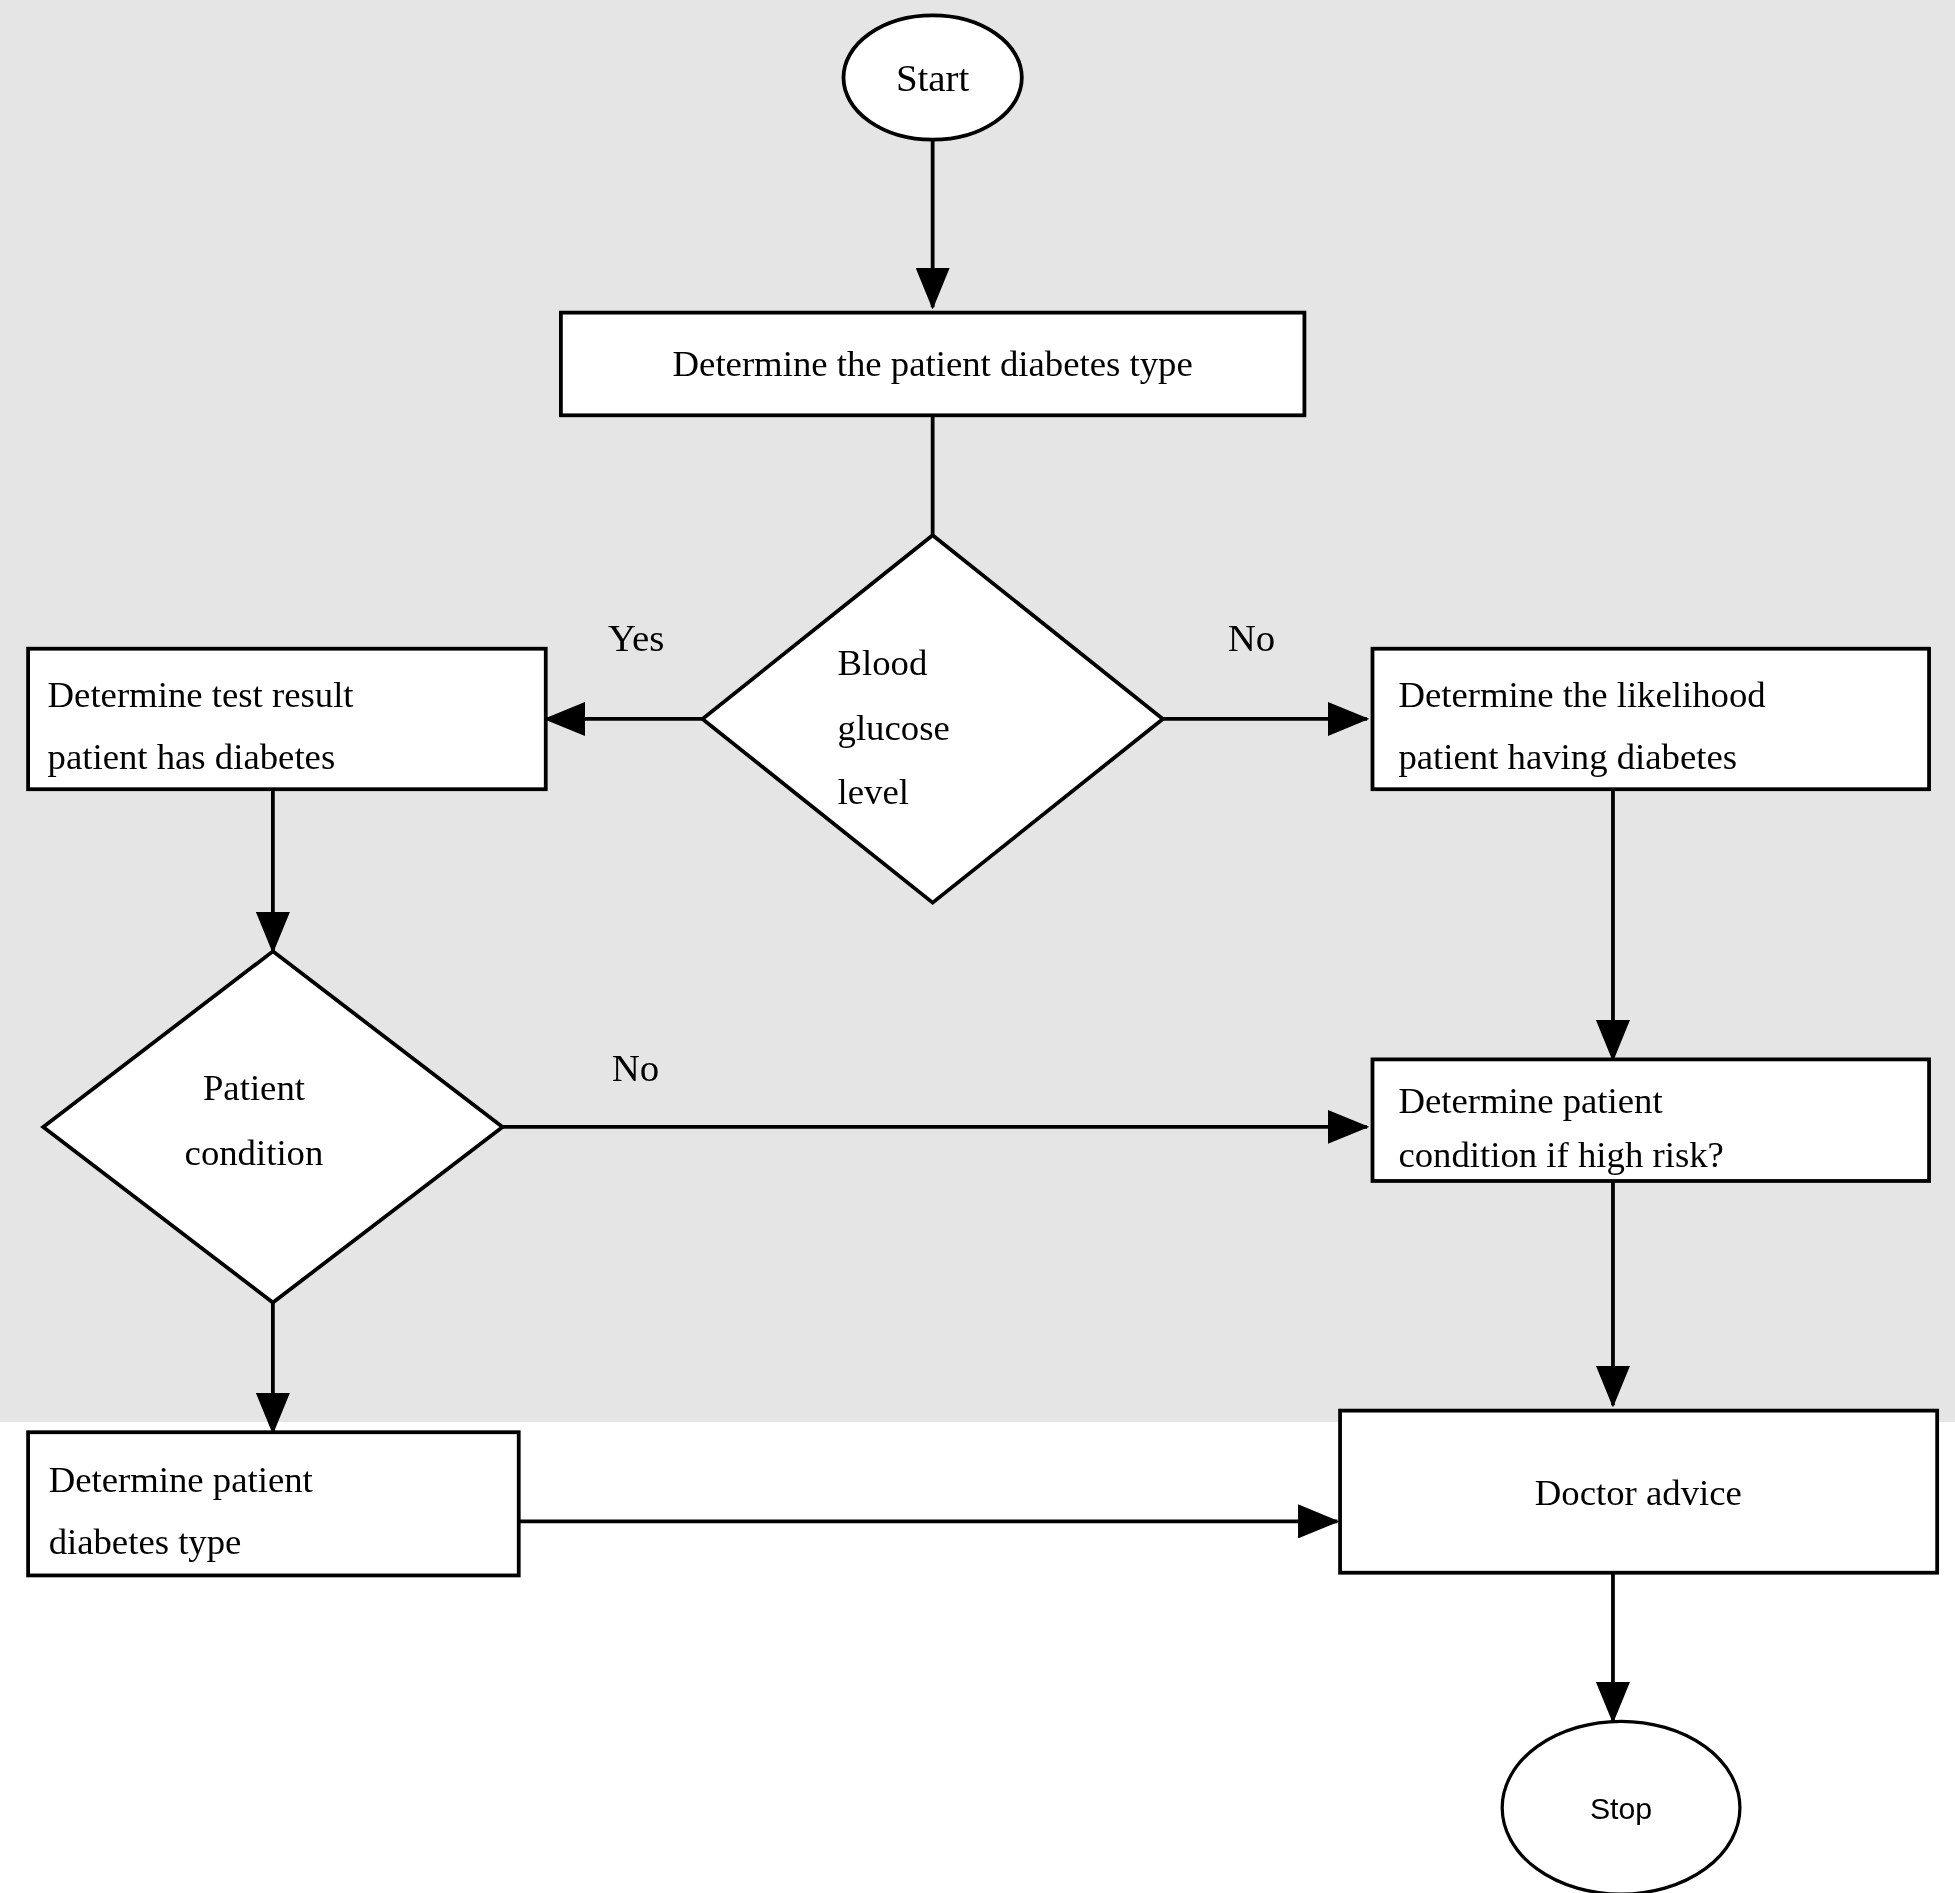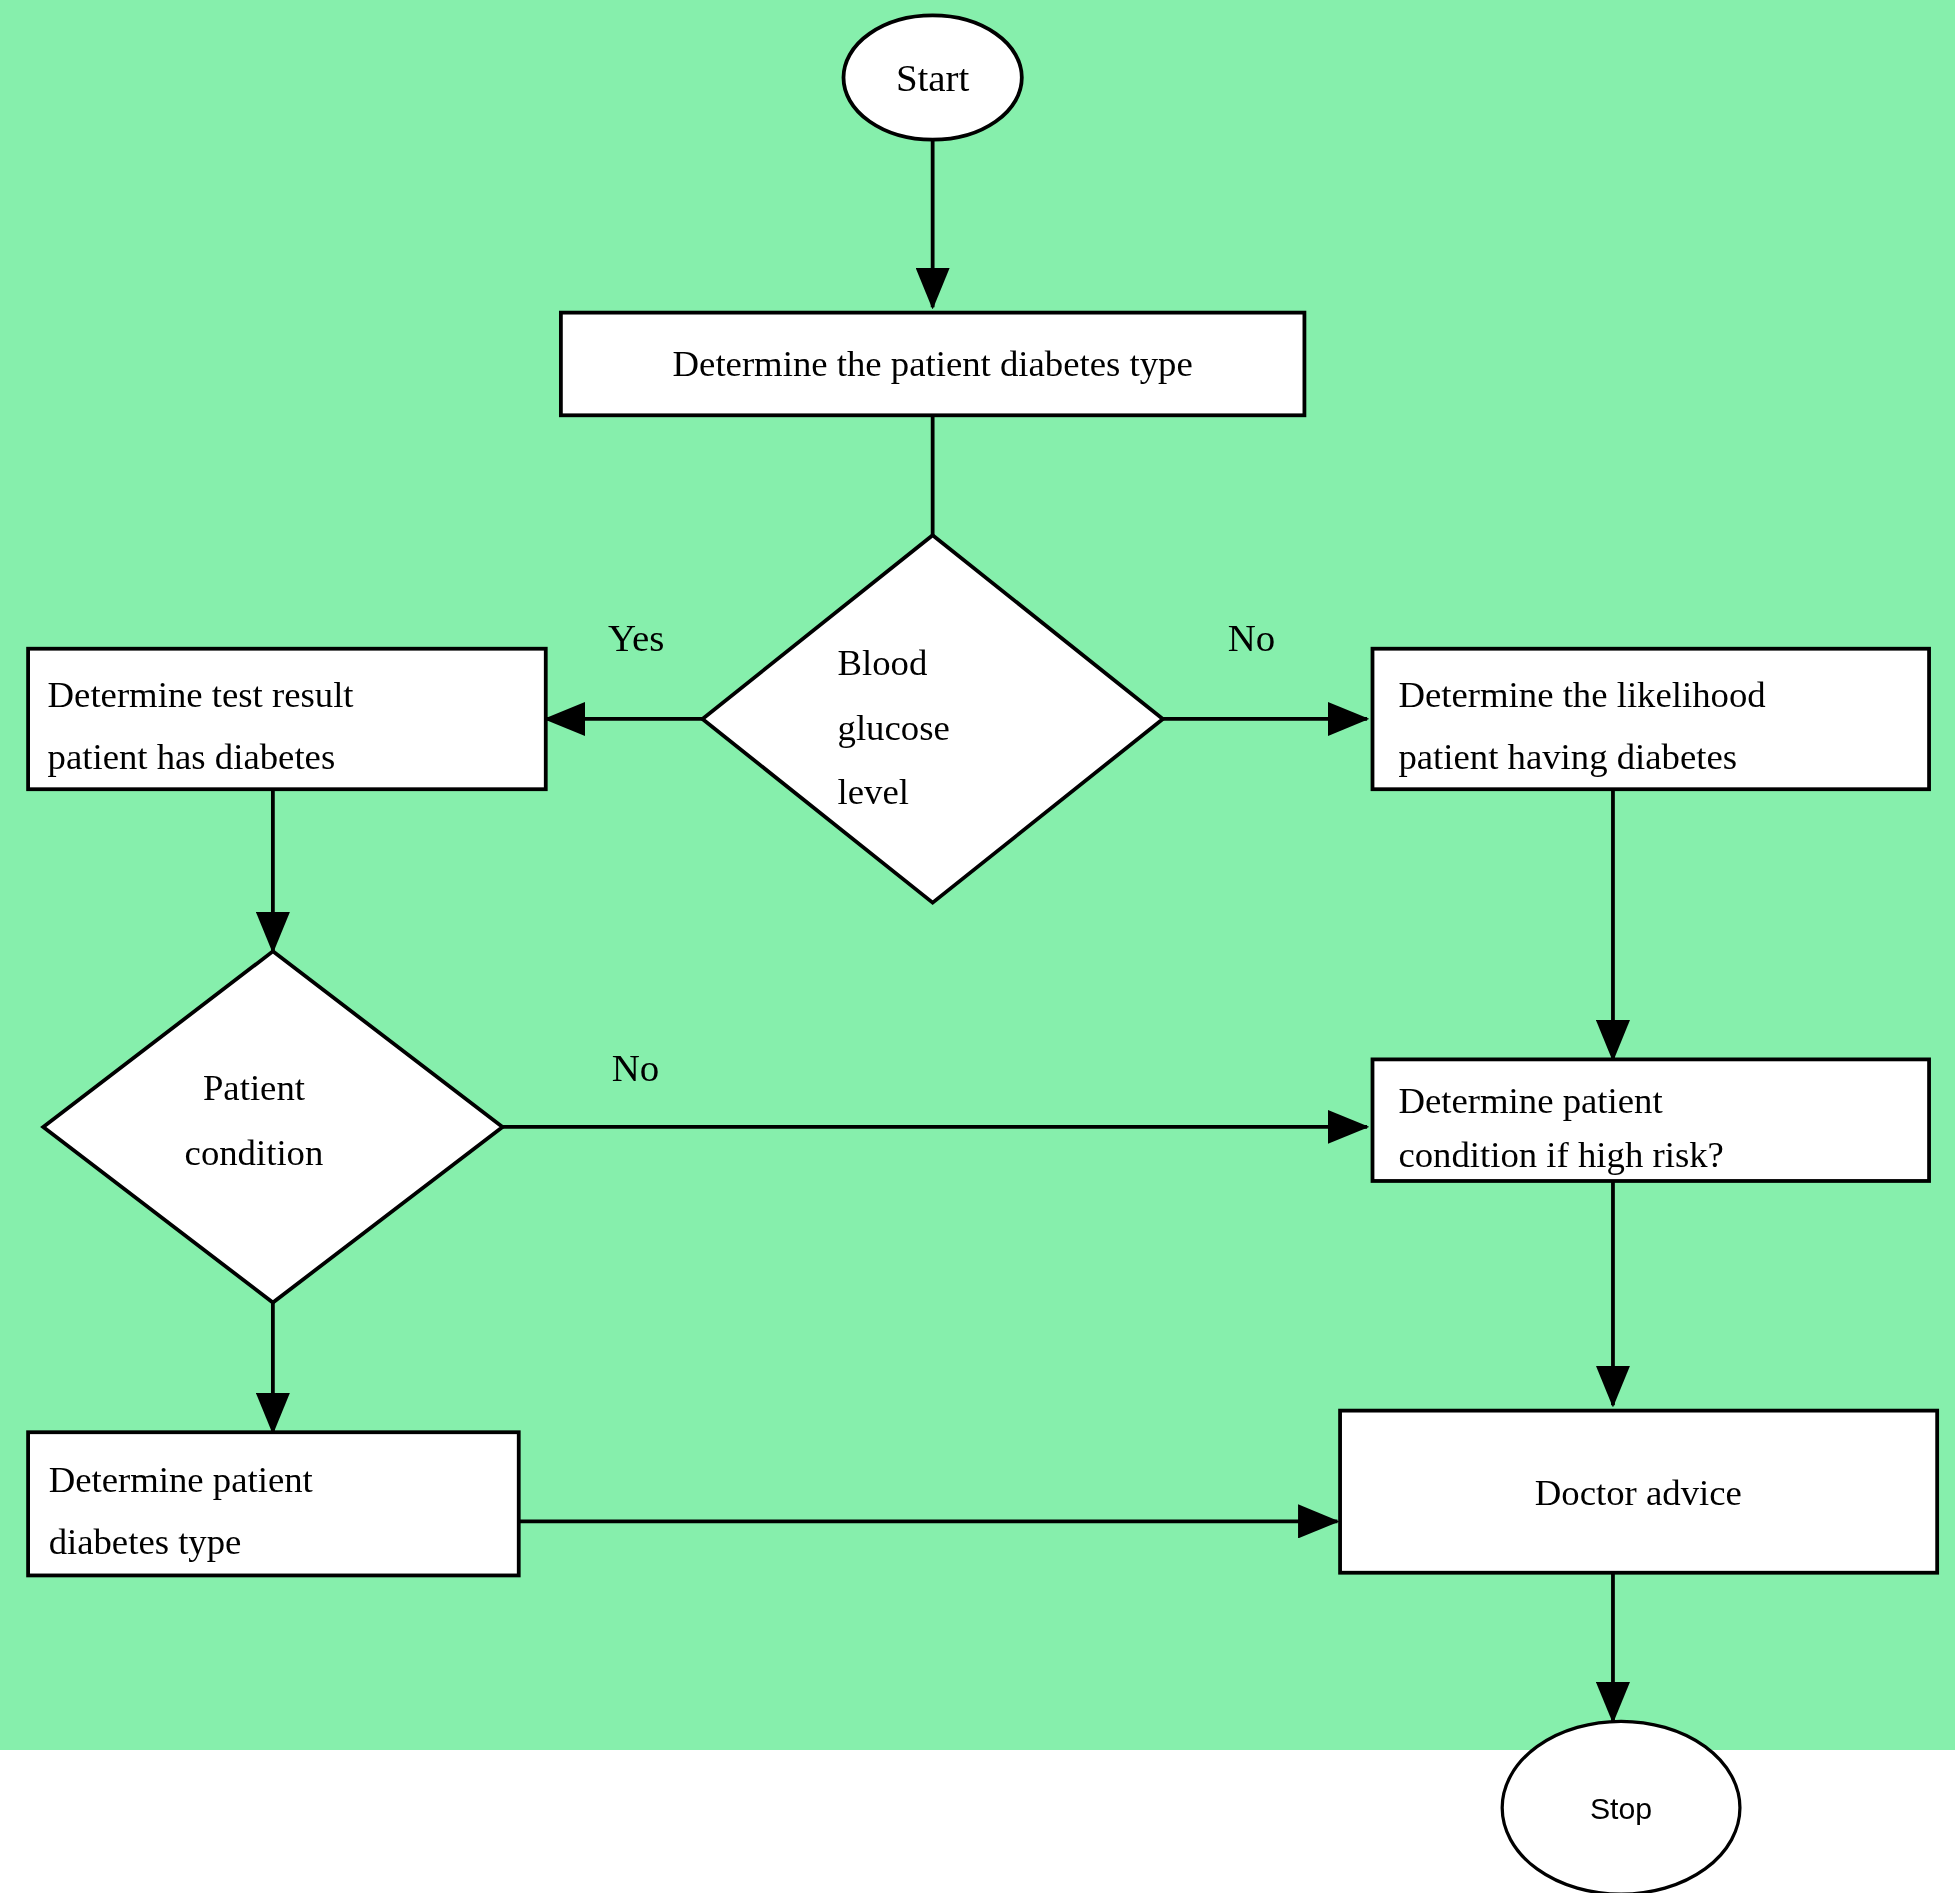--- a/index.html
+++ b/index.html
@@ -9,22 +9,22 @@
   }
   body {
     width: 1955px;
     height: 1894px;
     font-family: "Liberation Serif", "DejaVu Serif", serif;
     overflow: hidden;
   }
   #flowchart-root {
     position: relative;
     width: 1955px;
-    height: 1750px;
-    background: #86efac;
+    height: 1422px;
+    background: #e5e5e5;
   }
   svg.chart-canvas {
     position: absolute;
     top: 0;
     left: 0;
     width: 1955px;
     height: 1894px;
     display: block;
   }
   .node-shape {

